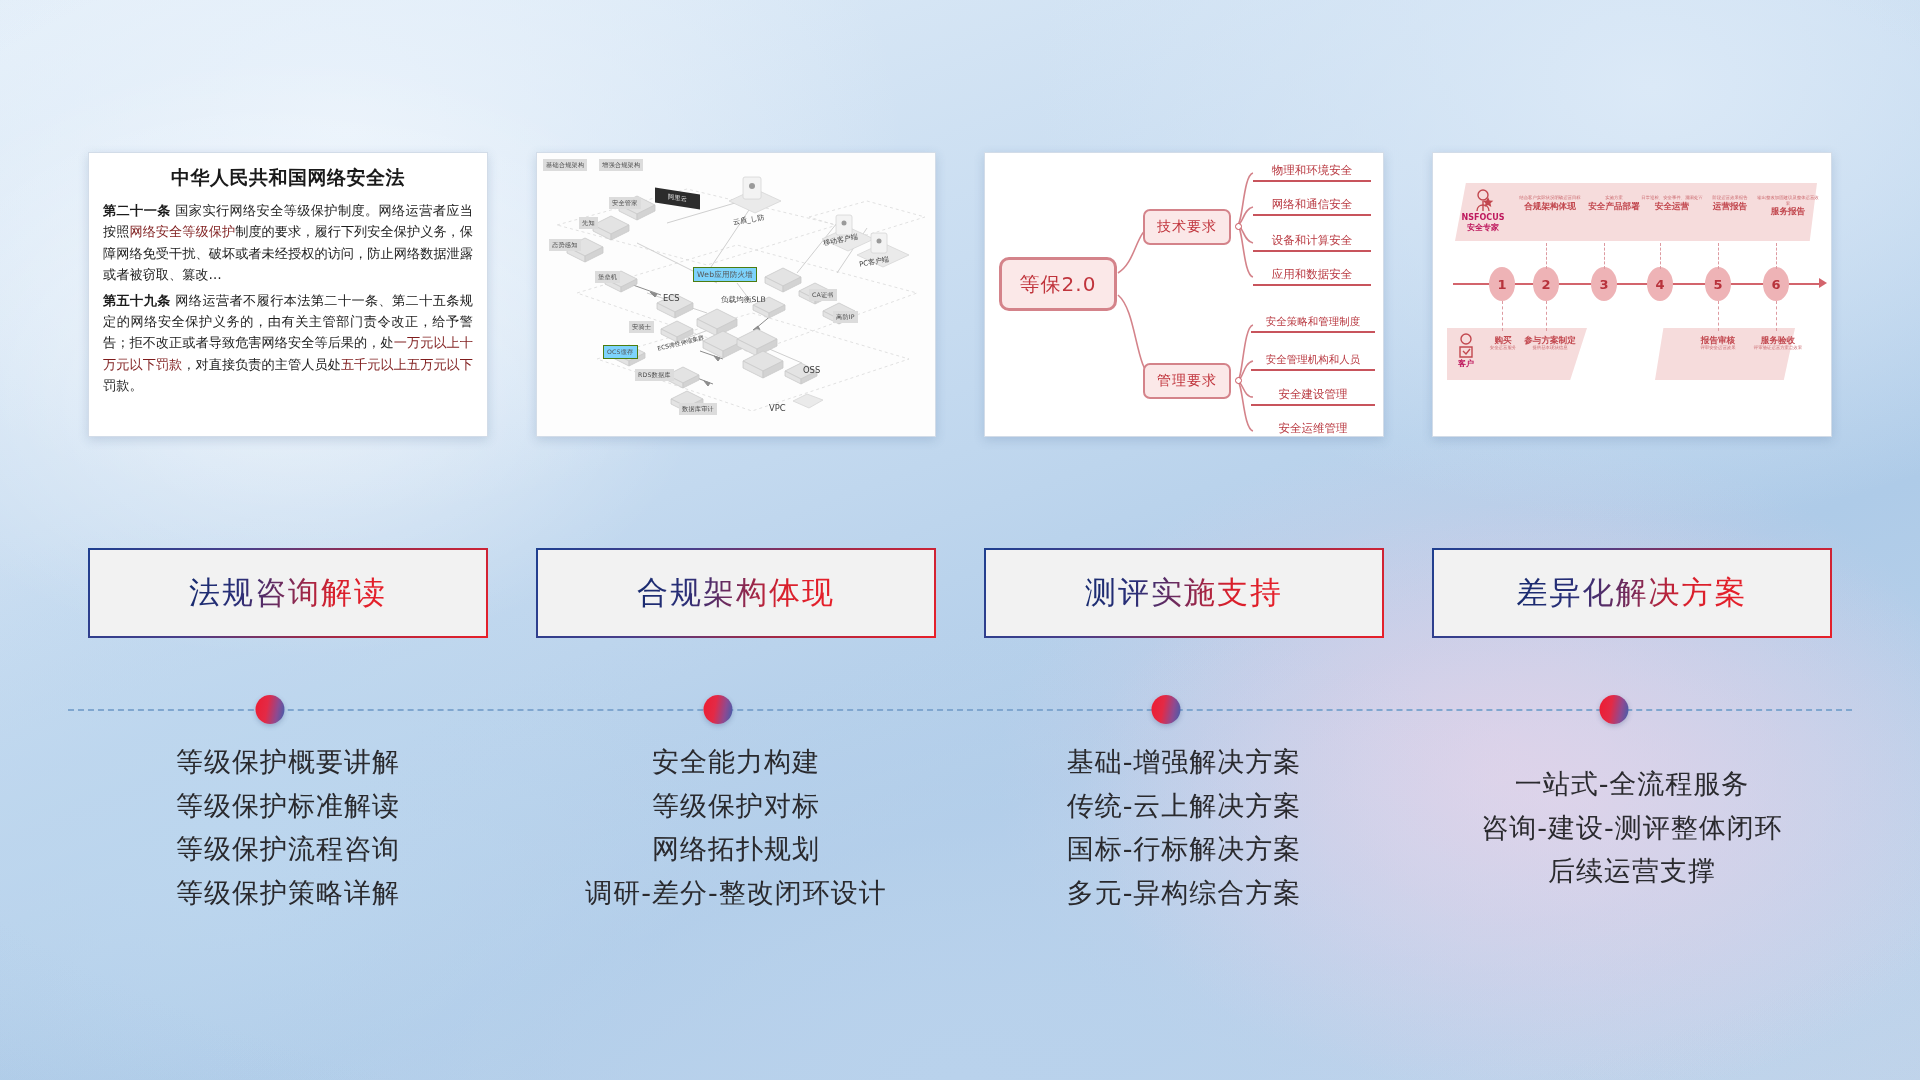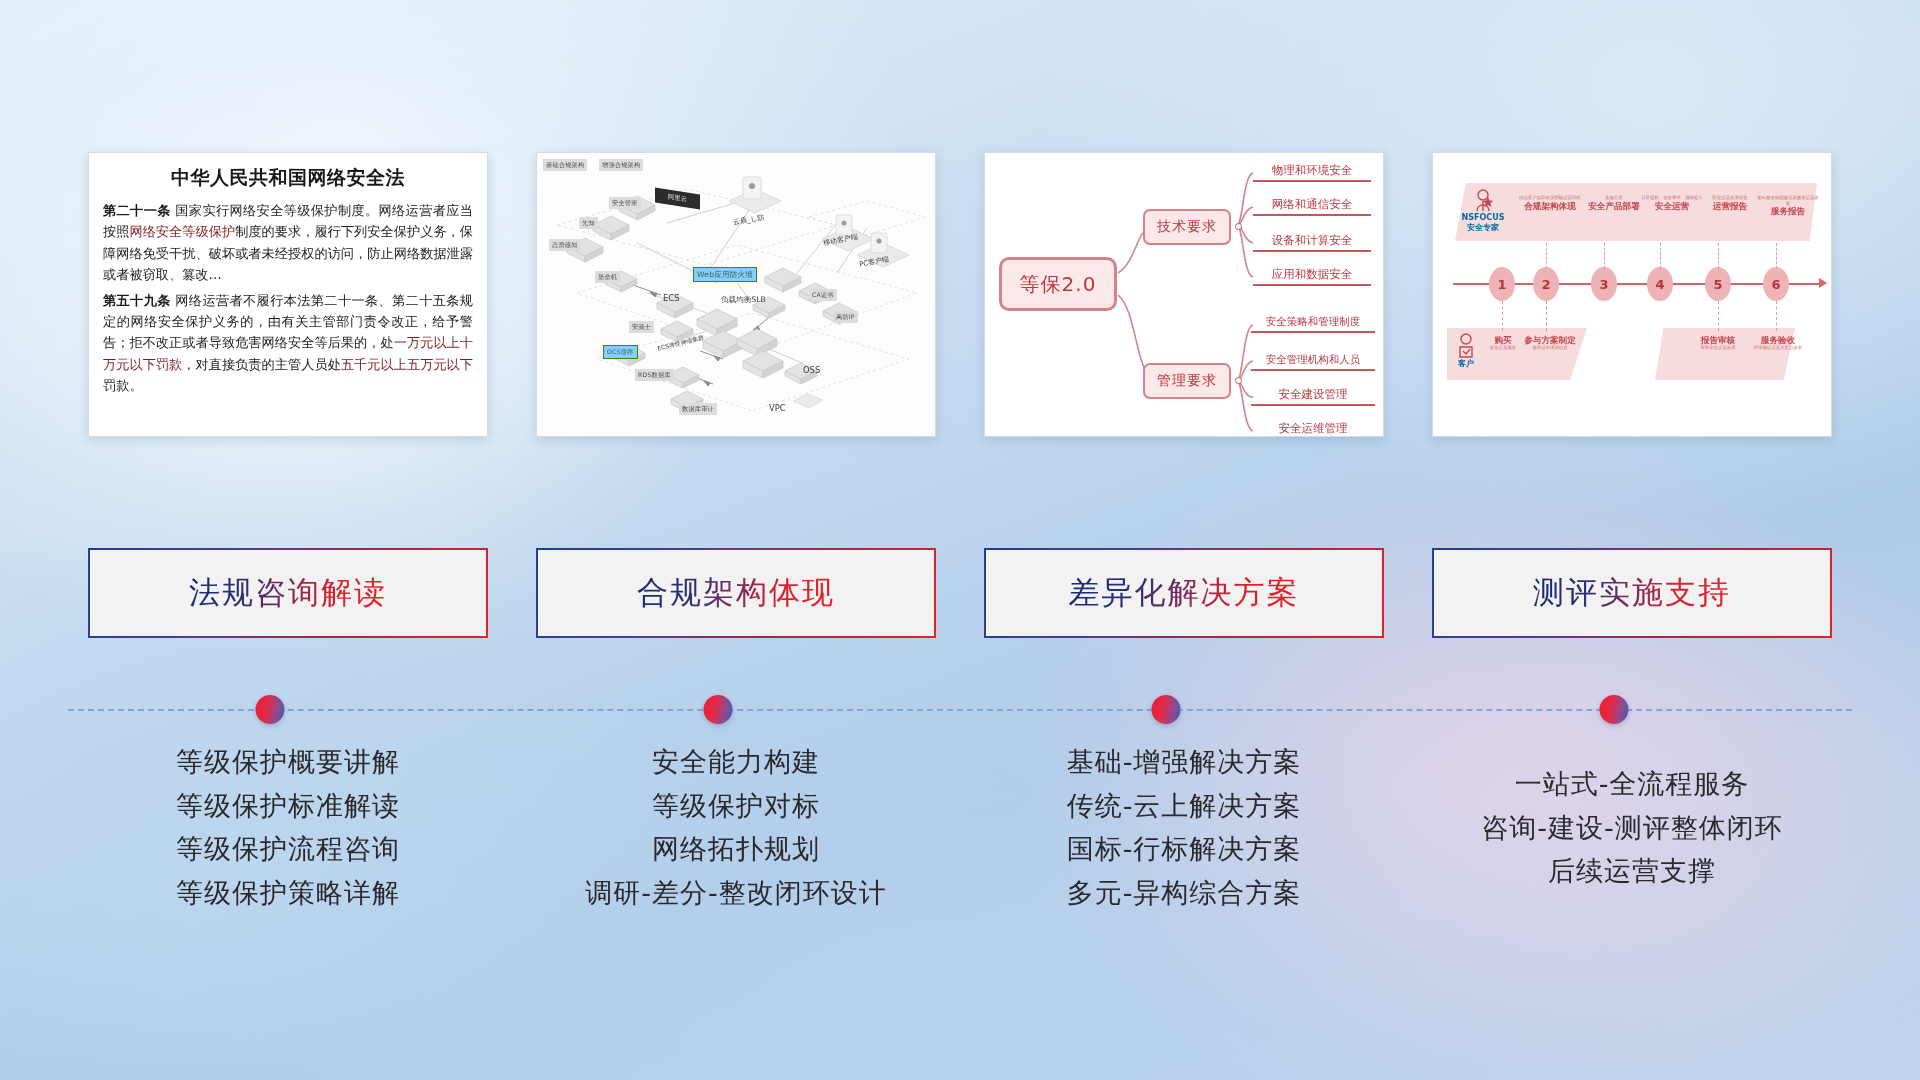--- a/index.html
+++ b/index.html
@@ -123,21 +123,21 @@
     border-top: 5px solid transparent; border-bottom: 5px solid transparent;
   }
   .nsf .dot {
     position: absolute; width: 26px; height: 34px; border-radius: 50%;
     background: #eeb3b6; color: #b8333c; font-weight: bold; font-size: 13px;
     display: flex; align-items: center; justify-content: center; top: 114px;
   }
   .nsf .dash {
     position: absolute; width: 0; border-left: 1px dashed #dd9aa0;
   }
-  .nsf .who { position: absolute; text-align: center; color: #0369a1; }
+  .nsf .who { position: absolute; text-align: center; color: #be185d; }
   .nsf .who .nm { font-size: 8px; font-weight: bold; display: block; line-height: 1.25; }
 
   
   .heads {
     position: absolute; top: 548px; left: 0; width: 1920px;
     display: flex; justify-content: center; gap: 48px;
   }
   .head-box {
     width: 400px; height: 90px;
     background: #f2f2f2;
@@ -465,24 +465,24 @@
   </div>
 
   <div class="heads">
     <div class="head-box">
       <span class="head-text">法规咨询解读</span>
     </div>
     <div class="head-box">
       <span class="head-text">合规架构体现</span>
     </div>
     <div class="head-box">
+      <span class="head-text">测评实施支持</span>
+    </div>
+    <div class="head-box">
       <span class="head-text">差异化解决方案</span>
-    </div>
-    <div class="head-box">
-      <span class="head-text">测评实施支持</span>
     </div>
   </div>
 
   <div class="tl">
     <div class="tl-line"></div>
     <div class="tl-dot" style="left:270px;"></div>
     <div class="tl-dot" style="left:718px;"></div>
     <div class="tl-dot" style="left:1166px;"></div>
     <div class="tl-dot" style="left:1614px;"></div>
   </div>

